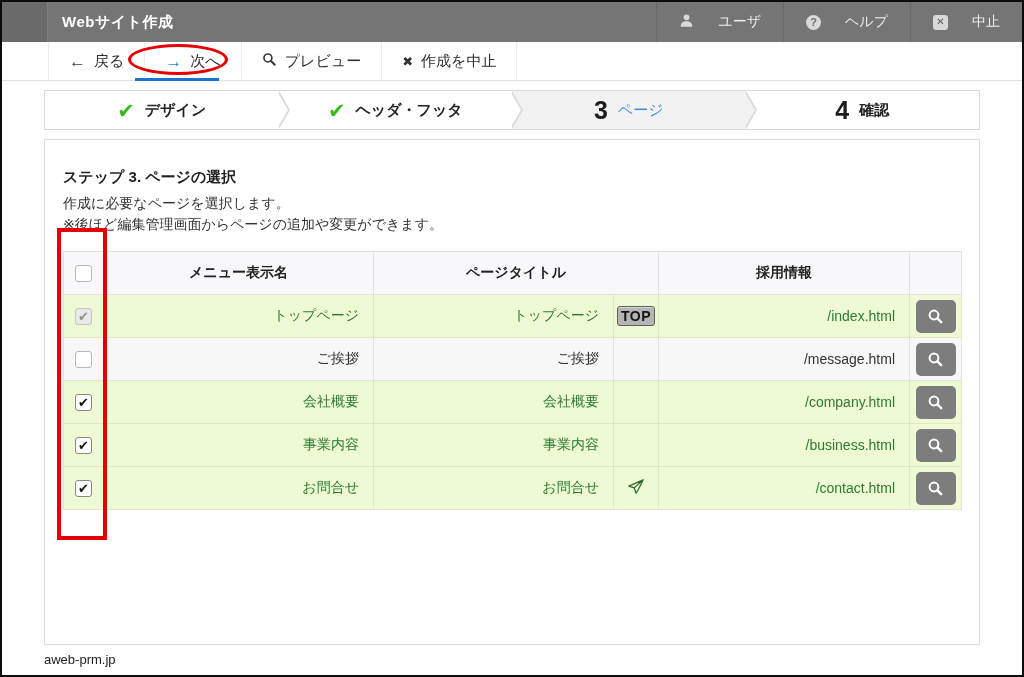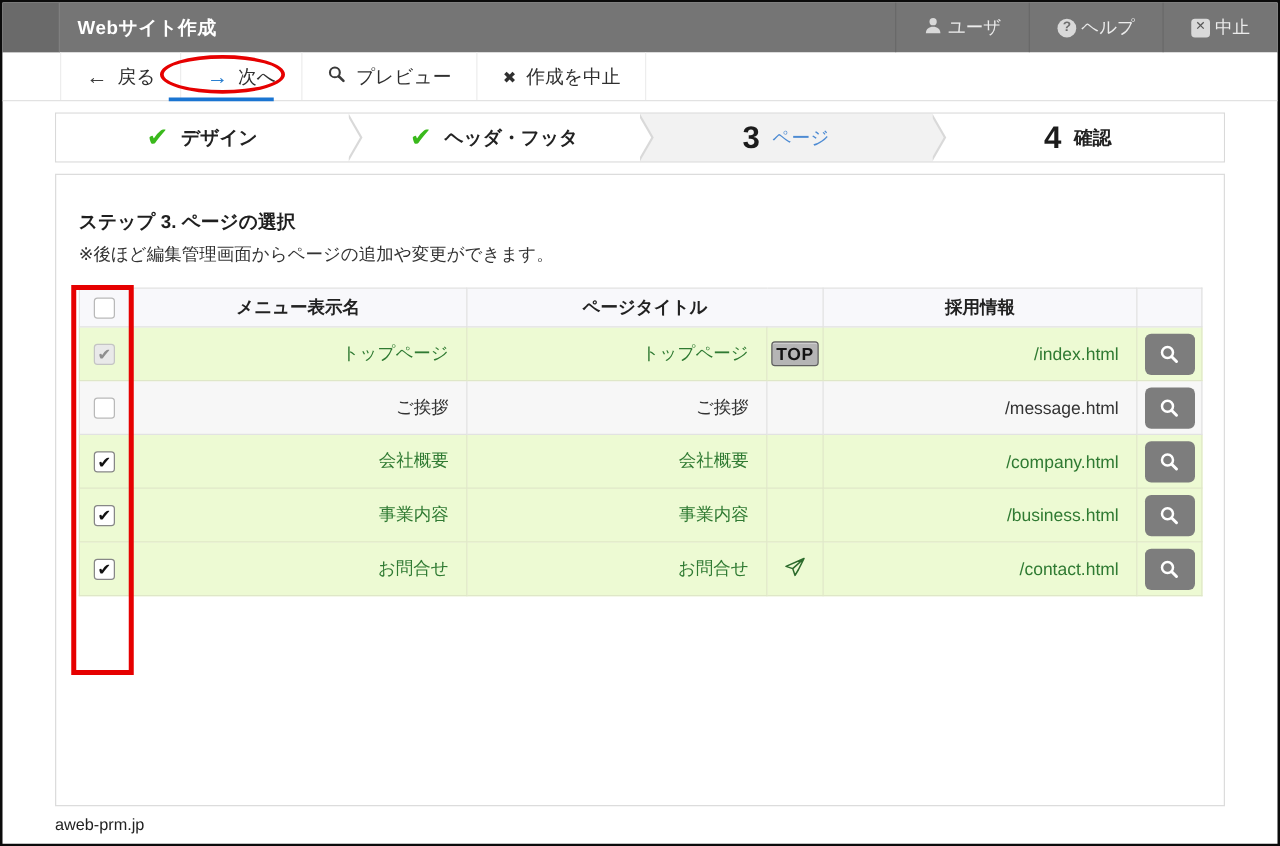--- a/index.html
+++ b/index.html
@@ -8,21 +8,21 @@
 
   .screen { position:relative; width:1024px; height:677px; border:2px solid #0b0b0b;
             background:#ffffff; overflow:hidden; }
 
   
   .topbar { height:40px; background:#757575; display:flex; align-items:stretch; }
   .topbar-block { width:46px; background:#6a6a6a; border-right:1px solid #7f7f7f; }
   .topbar-title { align-self:center; margin-left:14px; color:#ffffff; font-weight:bold;
                   font-size:15px; letter-spacing:0.5px; }
   .topbar-right { margin-left:auto; display:flex; }
-  .tb-btn { display:flex; align-items:center; gap:4px; padding:0 22px;
+  .tb-btn { display:flex; align-items:center; gap:24px; padding:0 22px;
             border-left:1px solid #696969; color:#ececec; font-size:14px; cursor:pointer; }
   .circle-icon { width:15px; height:15px; border-radius:50%; background:#d9d9d9;
                  color:#6e6e6e; font-size:11px; font-weight:bold; display:flex;
                  align-items:center; justify-content:center; line-height:1; }
   .square-icon { width:15px; height:15px; border-radius:3px; background:#d9d9d9;
                  color:#575757; font-size:10px; font-weight:bold; display:flex;
                  align-items:center; justify-content:center; line-height:1; }
 
   
   .toolbar { height:39px; background:#ffffff; border-bottom:1px solid #e2e2e2;
@@ -62,21 +62,21 @@
   .step.current .step-label { color:#4d8bd3; font-weight:normal; }
 
   
   .panel { margin:9px 42px 0; border:1px solid #dcdcdc; height:506px; background:#ffffff;
            padding:28px 18px; position:relative; }
   .panel-heading { font-size:15px; font-weight:bold; color:#1f1f1f; margin-bottom:6px; }
   .panel-desc { font-size:14px; color:#333333; line-height:21px; }
 
   
   table.pages { border-collapse:collapse; margin-top:16px; width:898px; table-layout:fixed; }
-  table.pages th { height:31px; background:#f8f8fb; border:1px solid #e1e1e1;
+  table.pages th { height:43px; background:#f8f8fb; border:1px solid #e1e1e1;
                    font-size:14px; font-weight:bold; color:#222222; text-align:center; }
   table.pages td { height:43px; border:1px solid #e2e2e2; font-size:14px; color:#333333;
                    background:#ffffff; }
   td.cell-text { padding:0 14px; text-align:right; }
   td.cell-title { border-right:none; }
   td.cell-icon { border-left:none; text-align:center; padding:0; }
   td.cell-check, th.th-check { text-align:center; padding:0; }
   td.cell-action { text-align:center; padding:0; }
   tr.selected td { background:#edfad3; color:#2f7a32; border-color:#dfe7c8; }
   tr.striped td { background:#f7f7f7; }
@@ -168,20 +168,21 @@
       <span class="step-label">ページ</span>
     </div>
     <div class="step">
       <span class="step-num">4</span>
       <span class="step-label">確認</span>
     </div>
   </div>
 
   <div class="panel">
     <div class="panel-heading">ステップ 3. ページの選択</div>
+    <div class="panel-desc">作成に必要なページを選択します。</div>
     <div class="panel-desc">※後ほど編集管理画面からページの追加や変更ができます。</div>
 
     <table class="pages">
       <colgroup>
         <col style="width:40px">
           <col style="width:270px">
           <col style="width:240px">
         <col style="width:45px">
           <col style="width:251px">
           <col style="width:52px">

